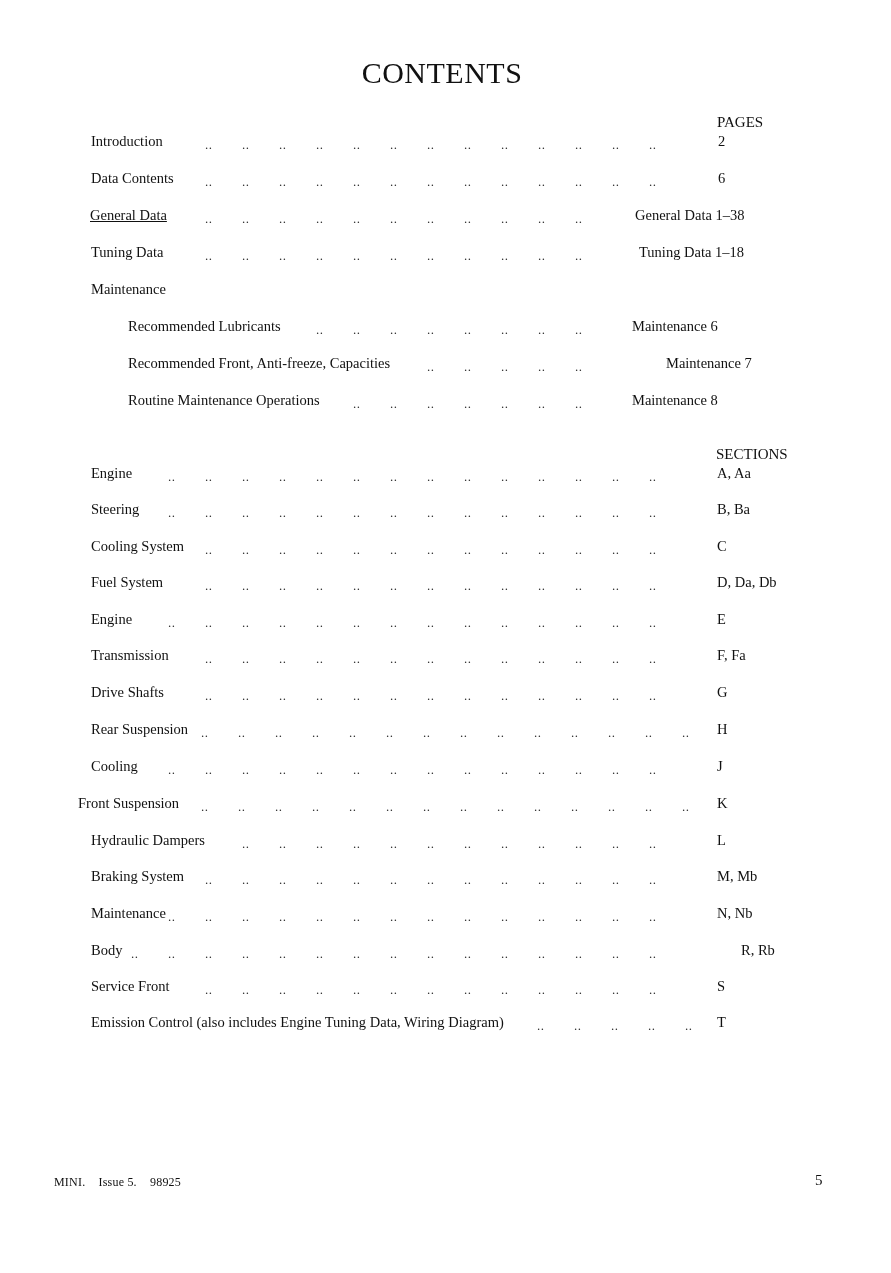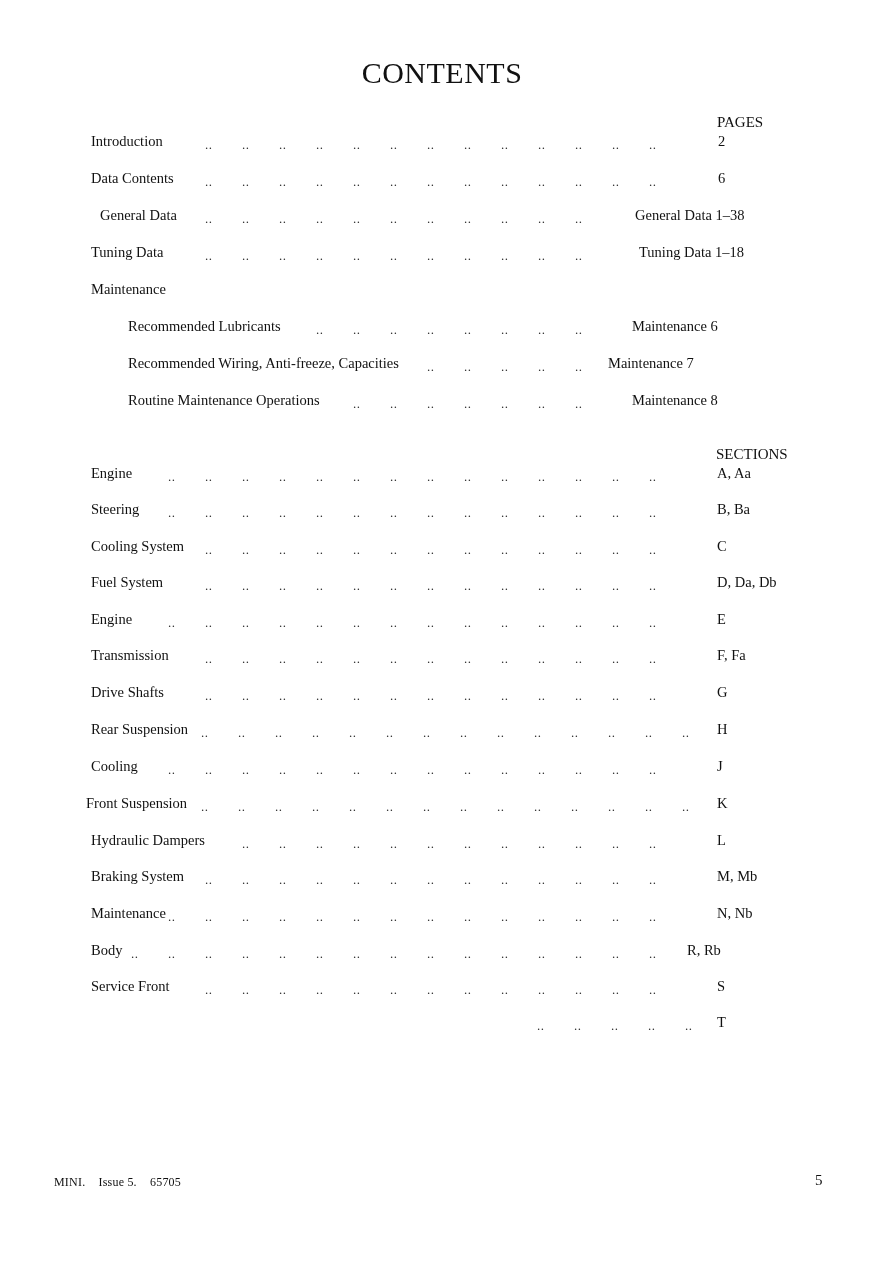--- a/index.html
+++ b/index.html
@@ -78,21 +78,21 @@
       <span class="dot" style="left: 279px;">..</span>
       <span class="dot" style="left: 316px;">..</span>
       <span class="dot" style="left: 353px;">..</span>
       <span class="dot" style="left: 390px;">..</span>
       <span class="dot" style="left: 427px;">..</span>
       <span class="dot" style="left: 464px;">..</span>
       <span class="dot" style="left: 501px;">..</span>
       <span class="dot" style="left: 538px;">..</span>
       <span class="dot" style="left: 575px;">..</span>
     </div>
-  <span class="label" style="left:100px;">General Data</span>
+  <span class="label" style="left:90px;text-decoration:underline;">General Data</span>
   <span class="ref" style="left:635px;">General Data 1–38</span>
 </div>
 <div class="row" style="top:244px;">
   <div class="leaders">
       <span class="dot" style="left: 205px;">..</span>
       <span class="dot" style="left: 242px;">..</span>
       <span class="dot" style="left: 279px;">..</span>
       <span class="dot" style="left: 316px;">..</span>
       <span class="dot" style="left: 353px;">..</span>
       <span class="dot" style="left: 390px;">..</span>
@@ -123,22 +123,22 @@
   <span class="ref" style="left:632px;">Maintenance 6</span>
 </div>
 <div class="row" style="top:355px;">
   <div class="leaders">
       <span class="dot" style="left: 427px;">..</span>
       <span class="dot" style="left: 464px;">..</span>
       <span class="dot" style="left: 501px;">..</span>
       <span class="dot" style="left: 538px;">..</span>
       <span class="dot" style="left: 575px;">..</span>
     </div>
-  <span class="label" style="left:128px;">Recommended Wiring, Anti-freeze, Capacities</span>
-  <span class="ref" style="left:608px;">Maintenance 7</span>
+  <span class="label" style="left:128px;">Recommended Front, Anti-freeze, Capacities</span>
+  <span class="ref" style="left:666px;">Maintenance 7</span>
 </div>
 <div class="row" style="top:392px;">
   <div class="leaders">
       <span class="dot" style="left: 353px;">..</span>
       <span class="dot" style="left: 390px;">..</span>
       <span class="dot" style="left: 427px;">..</span>
       <span class="dot" style="left: 464px;">..</span>
       <span class="dot" style="left: 501px;">..</span>
       <span class="dot" style="left: 538px;">..</span>
       <span class="dot" style="left: 575px;">..</span>
@@ -335,21 +335,21 @@
       <span class="dot" style="left: 386px;">..</span>
       <span class="dot" style="left: 423px;">..</span>
       <span class="dot" style="left: 460px;">..</span>
       <span class="dot" style="left: 497px;">..</span>
       <span class="dot" style="left: 534px;">..</span>
       <span class="dot" style="left: 571px;">..</span>
       <span class="dot" style="left: 608px;">..</span>
       <span class="dot" style="left: 645px;">..</span>
       <span class="dot" style="left: 682px;">..</span>
     </div>
-  <span class="label" style="left:86px;">Front Suspension</span>
+  <span class="label" style="left:78px;">Front Suspension</span>
   <span class="ref" style="left:717px;">K</span>
 </div>
 <div class="row" style="top:832px;">
   <div class="leaders">
       <span class="dot" style="left: 242px;">..</span>
       <span class="dot" style="left: 279px;">..</span>
       <span class="dot" style="left: 316px;">..</span>
       <span class="dot" style="left: 353px;">..</span>
       <span class="dot" style="left: 390px;">..</span>
       <span class="dot" style="left: 427px;">..</span>
@@ -414,21 +414,21 @@
       <span class="dot" style="left: 390px;">..</span>
       <span class="dot" style="left: 427px;">..</span>
       <span class="dot" style="left: 464px;">..</span>
       <span class="dot" style="left: 501px;">..</span>
       <span class="dot" style="left: 538px;">..</span>
       <span class="dot" style="left: 575px;">..</span>
       <span class="dot" style="left: 612px;">..</span>
       <span class="dot" style="left: 649px;">..</span>
     </div>
   <span class="label" style="left:91px;">Body</span>
-  <span class="ref" style="left:687px;">R, Rb</span>
+  <span class="ref" style="left:741px;">R, Rb</span>
 </div>
 <div class="row" style="top:978px;">
   <div class="leaders">
       <span class="dot" style="left: 205px;">..</span>
       <span class="dot" style="left: 242px;">..</span>
       <span class="dot" style="left: 279px;">..</span>
       <span class="dot" style="left: 316px;">..</span>
       <span class="dot" style="left: 353px;">..</span>
       <span class="dot" style="left: 390px;">..</span>
       <span class="dot" style="left: 427px;">..</span>
@@ -443,21 +443,22 @@
   <span class="ref" style="left:717px;">S</span>
 </div>
 <div class="row" style="top:1014px;">
   <div class="leaders">
       <span class="dot" style="left: 537px;">..</span>
       <span class="dot" style="left: 574px;">..</span>
       <span class="dot" style="left: 611px;">..</span>
       <span class="dot" style="left: 648px;">..</span>
       <span class="dot" style="left: 685px;">..</span>
     </div>
+  <span class="label" style="left:91px;">Emission Control (also includes Engine Tuning Data, Wiring Diagram)</span>
   <span class="ref" style="left:717px;">T</span>
 </div>
 
 <div class="footer-left">
   <span>MINI.</span>
   <span>Issue 5.</span>
-  <span>65705</span>
+  <span>98925</span>
 </div>
 <div class="footer-page">5</div>
 
 </body></html>

